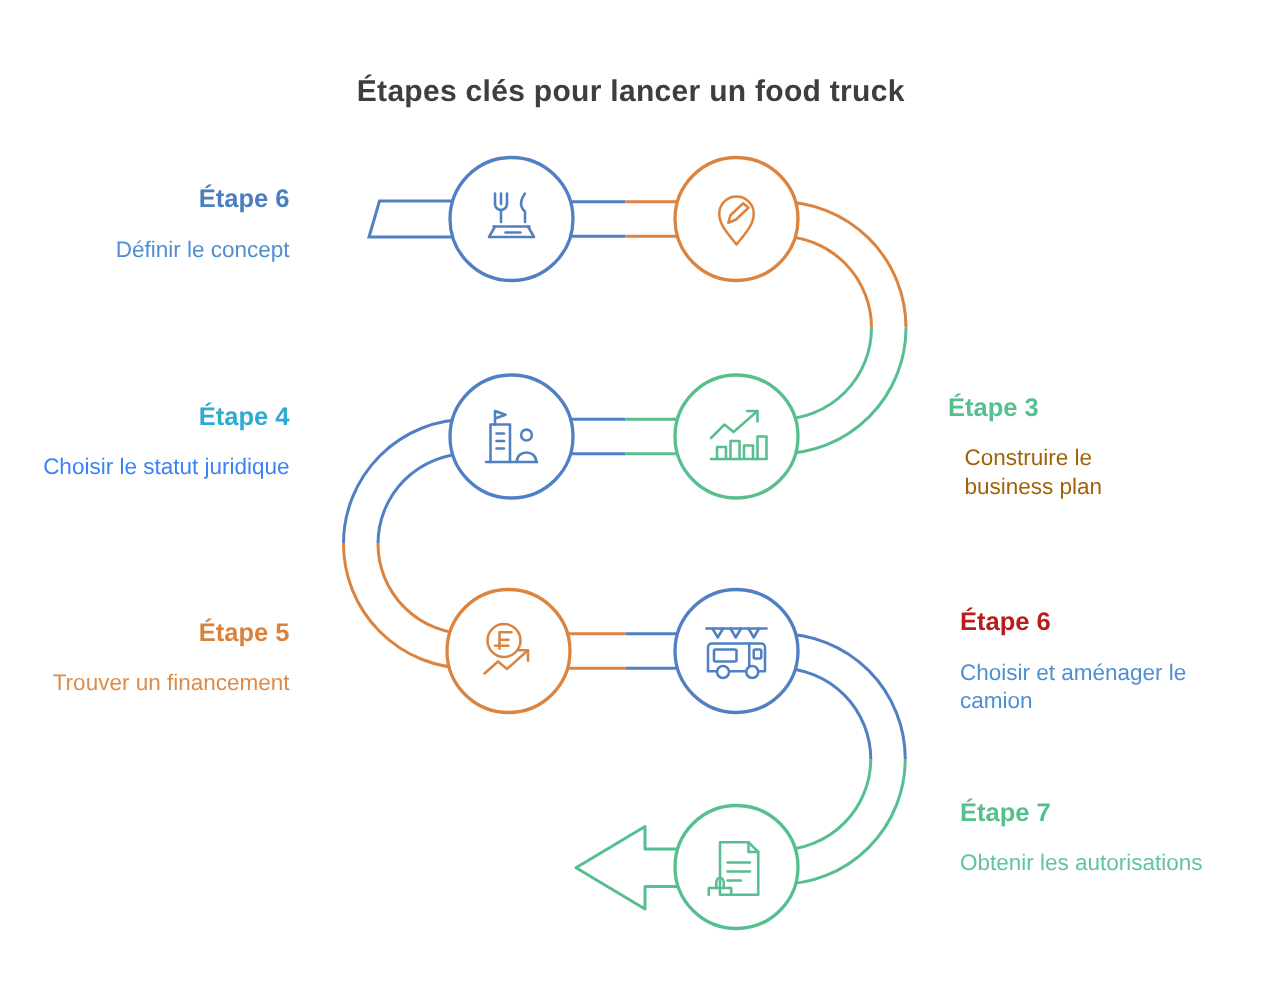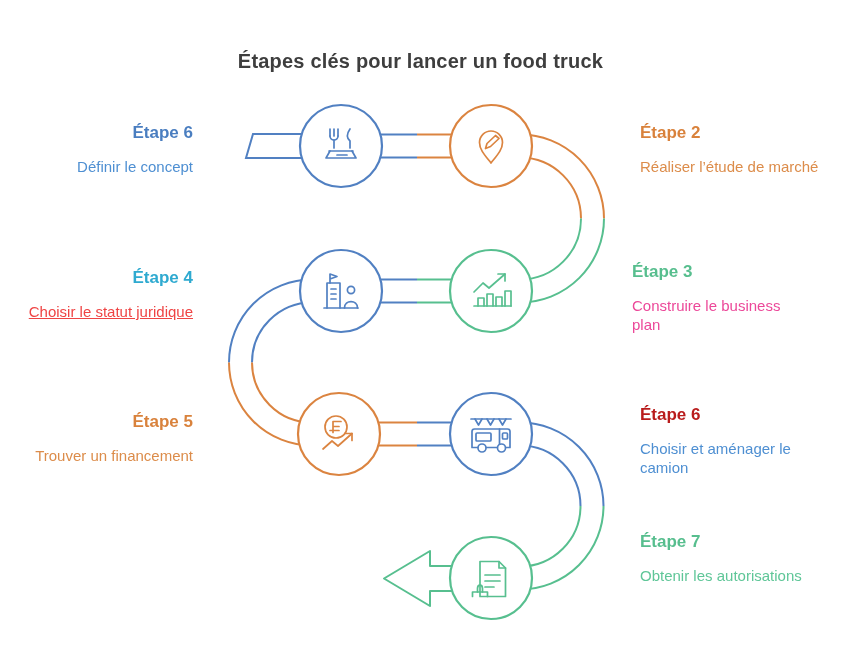--- a/index.html
+++ b/index.html
@@ -140,33 +140,29 @@
       <path d="M472.5 596.5 v-4.5 h15 v4.5"></path>
       <path d="M477.5 592 v-3.5 c0 -4.5 5 -4.5 5 0 v3.5"></path>
     </g>
   </svg>
 
   <div class="step-label align-right" id="step1">
     <div class="step-title" style="color: rgb(74, 126, 192);">Étape 6</div>
     <div class="step-desc" style="color: rgb(78, 143, 210);">Définir le concept</div>
   </div>
 
-  <div class="step-label" id="step2">
-    <div class="step-title" style="color: rgb(217, 130, 60);">Étape 2</div>
-    <div class="step-desc" style="color: rgb(220, 140, 74);">Réaliser l’étude de marché</div>
-  </div>
 
   <div class="step-label" id="step3">
     <div class="step-title" style="color: rgb(87, 190, 142);">Étape 3</div>
-    <div class="step-desc" style="color: #ec4899;">Construire le business plan</div>
+    <div class="step-desc" style="color: #a16207; margin-left: 11px;">Construire le business plan</div>
   </div>
 
   <div class="step-label align-right" id="step4">
     <div class="step-title" style="color: rgb(47, 170, 208);">Étape 4</div>
-    <div class="step-desc" style="color: #ef4444; text-decoration: underline;">Choisir le statut juridique</div>
+    <div class="step-desc" style="color: #3b82f6;">Choisir le statut juridique</div>
   </div>
 
   <div class="step-label align-right" id="step5">
     <div class="step-title" style="color: rgb(217, 130, 60);">Étape 5</div>
     <div class="step-desc" style="color: rgb(220, 140, 74);">Trouver un financement</div>
   </div>
 
   <div class="step-label" id="step6">
     <div class="step-title" style="color: #b91c1c;">Étape 6</div>
     <div class="step-desc" style="color: rgb(78, 143, 210);">Choisir et aménager le camion</div>

